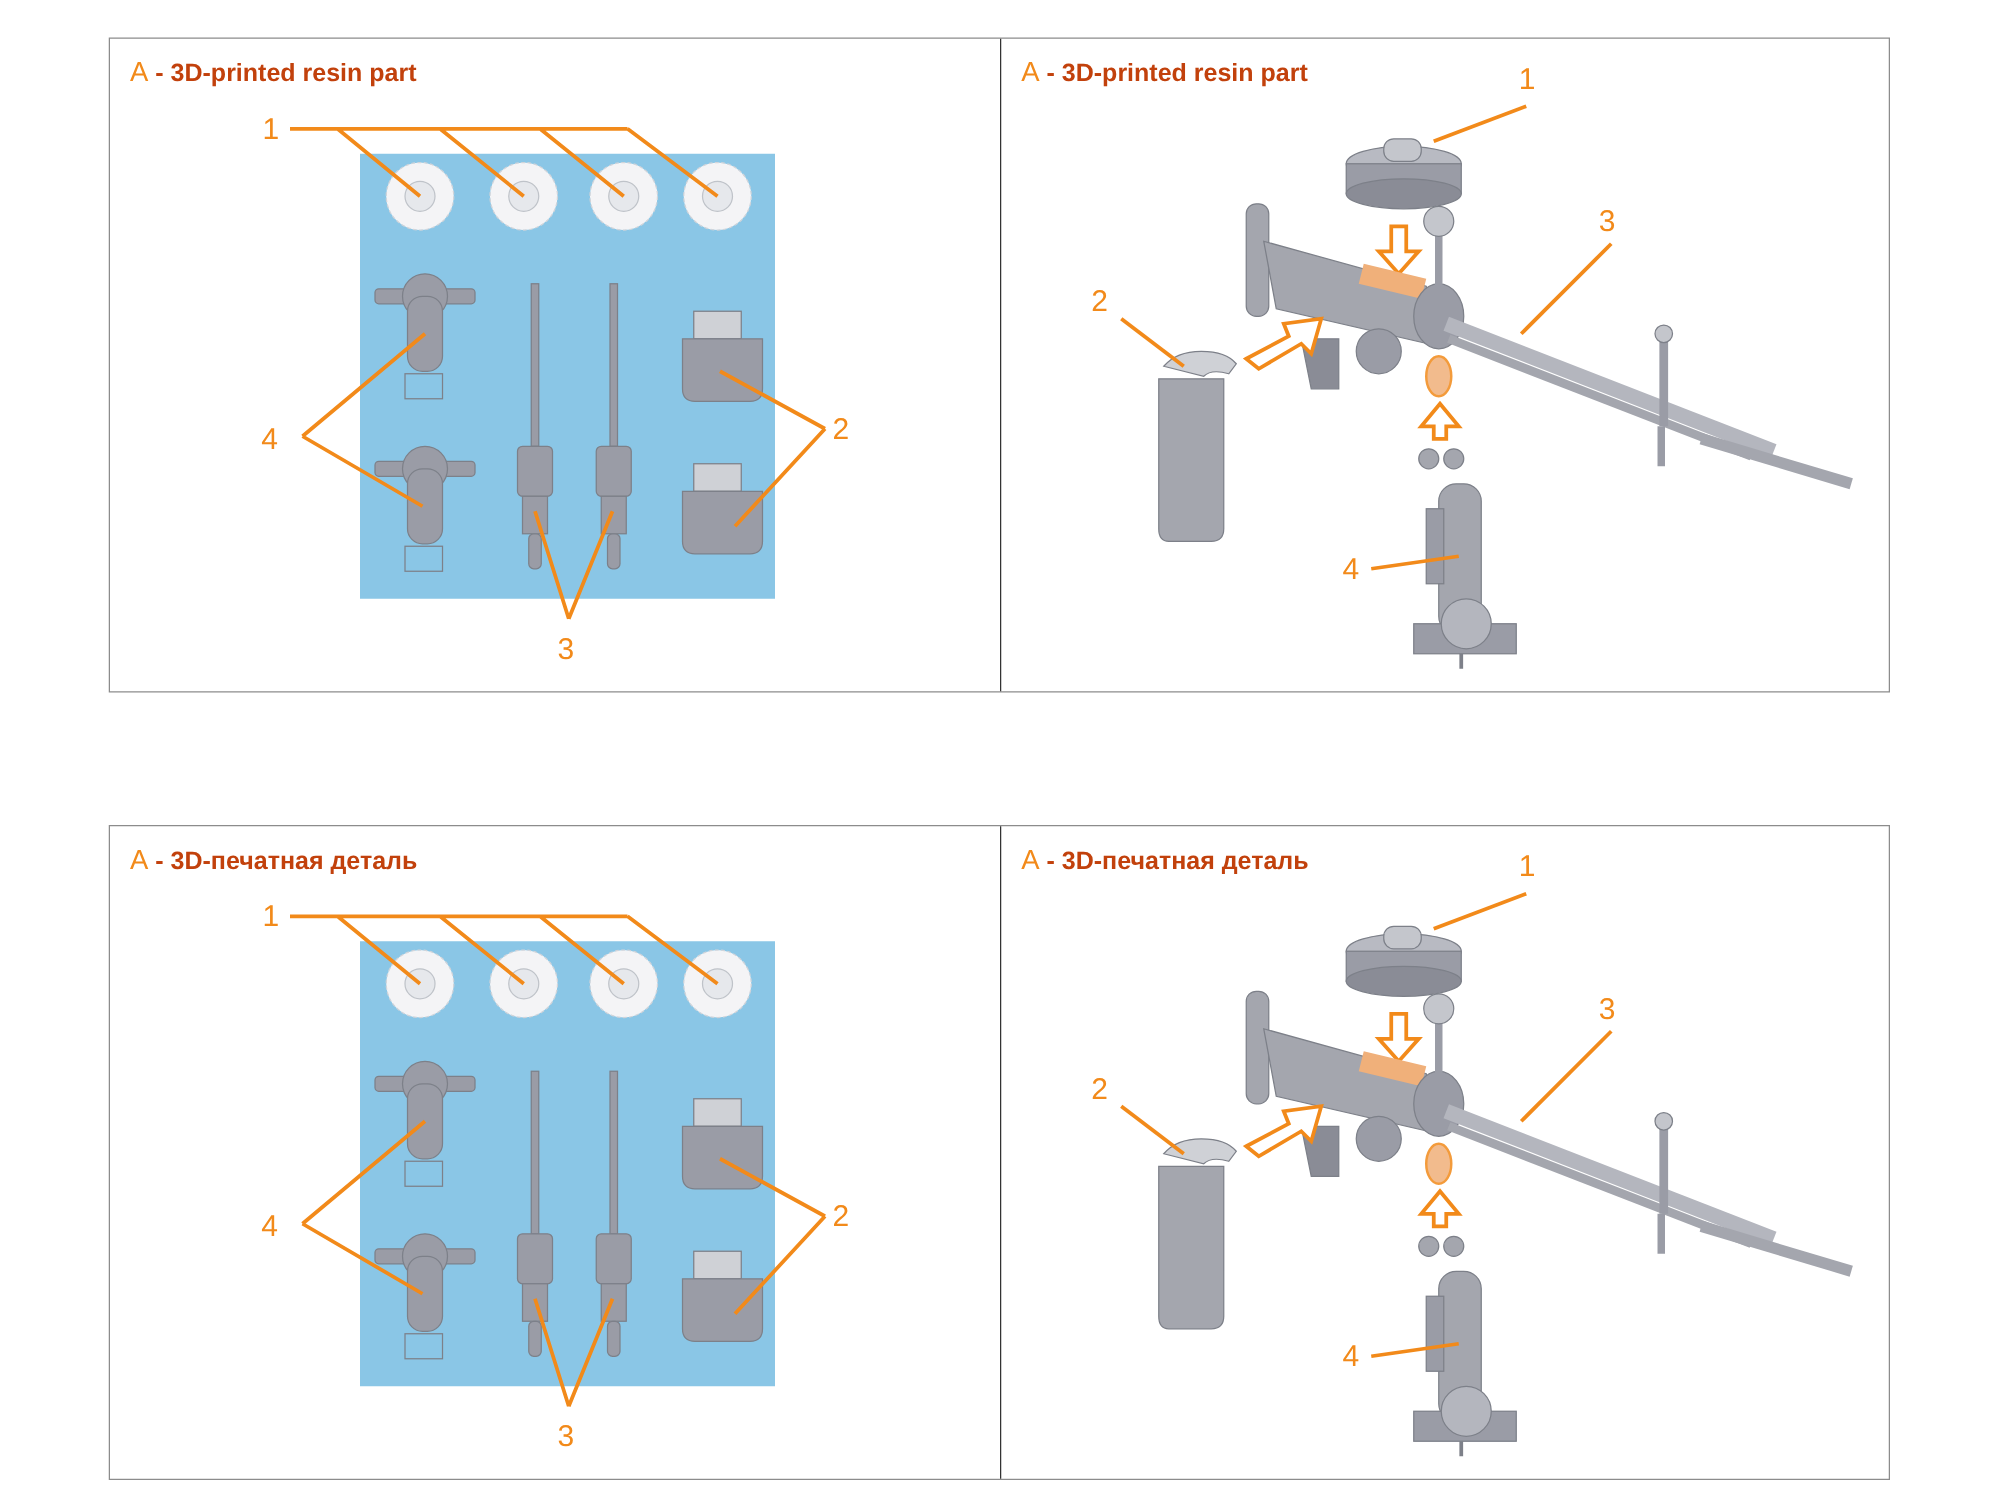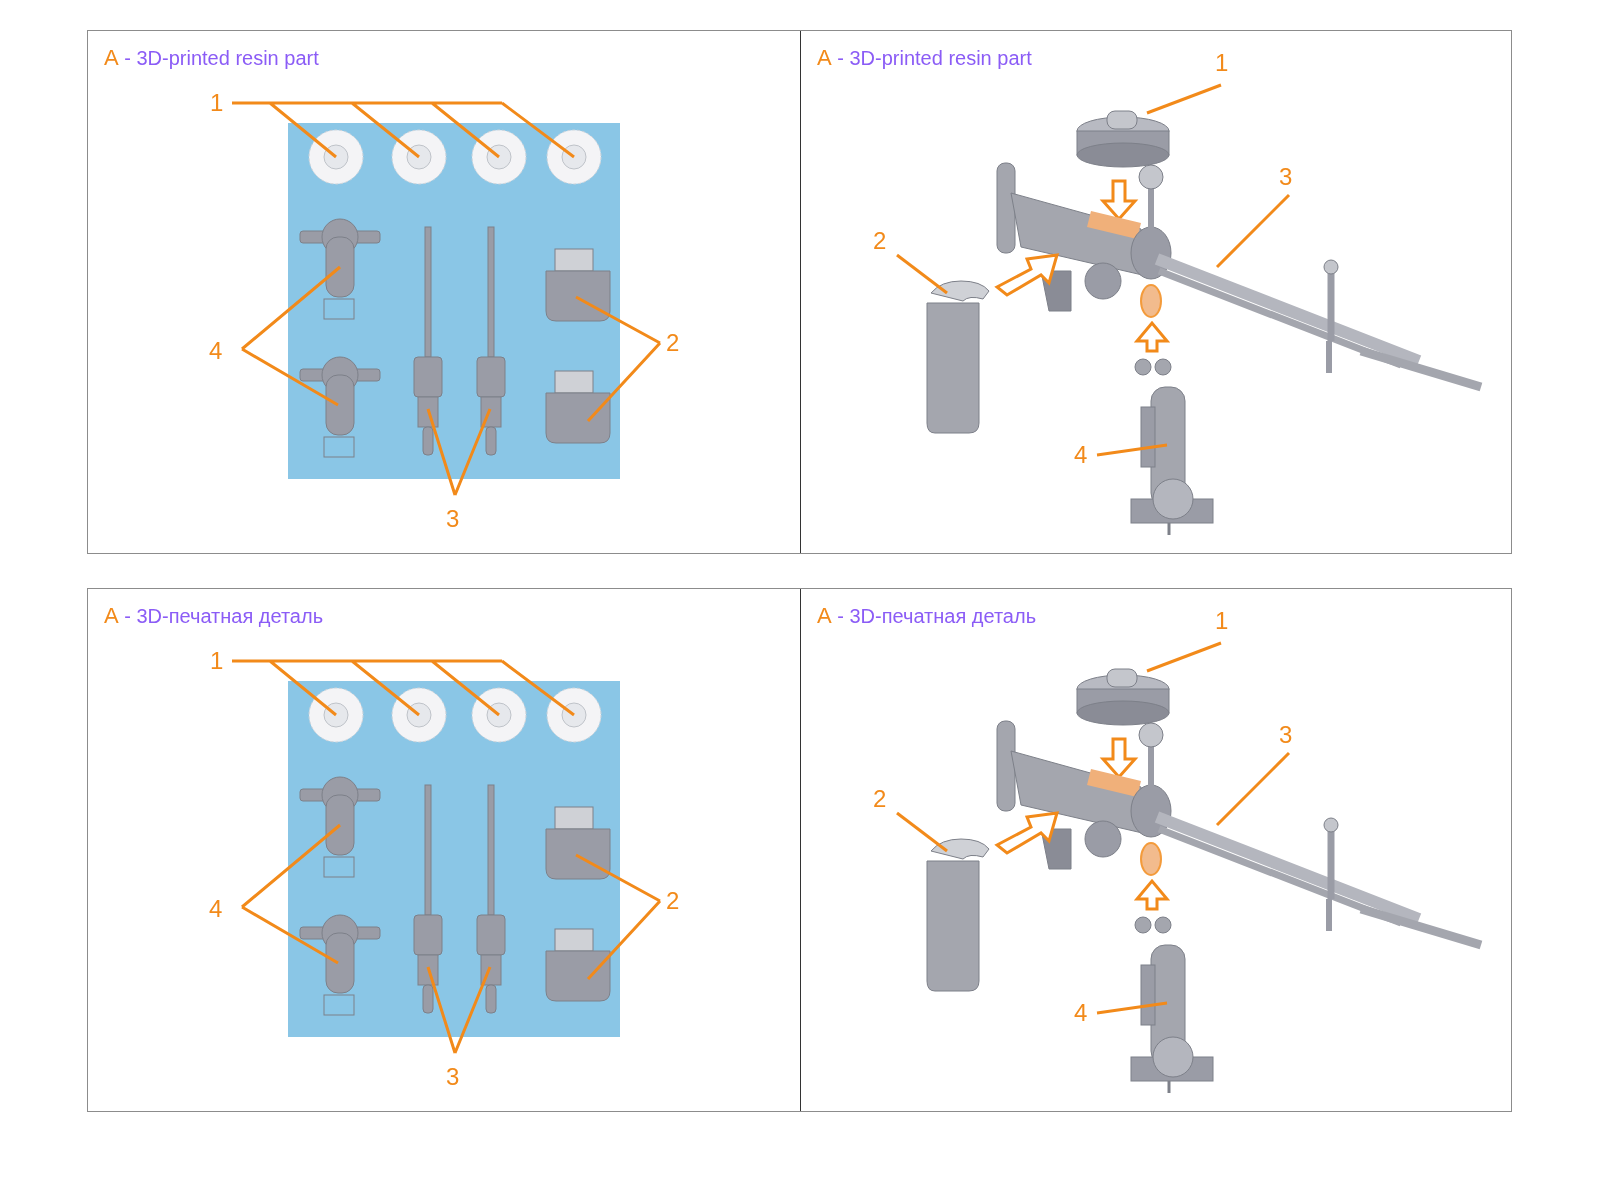--- a/index.html
+++ b/index.html
@@ -1,26 +1,26 @@
 <!DOCTYPE html>
 <html><head>
 <meta charset="utf-8">
 <style>
   html, body { margin: 0; padding: 0; background: #ffffff; }
   body { width: 1600px; height: 1200px; position: relative; overflow: hidden; font-family: "Liberation Sans", sans-serif; }
   .sheet { position: absolute; left: 87px; width: 1425px; height: 524px; border: 1px solid #8c8c8c; box-sizing: border-box; }
   .sheet.top { top: 30px; }
-  .sheet.bottom { top: 588px; }
+  .sheet.bottom { top: 660px; }
   .divider { position: absolute; left: 712px; top: 0; width: 1px; height: 100%; background: #333; }
   .panel { position: absolute; top: 0; height: 100%; }
   .panel.left { left: 0; width: 712px; }
   .panel.right { left: 713px; width: 710px; }
   .title { position: absolute; left: 16px; top: 14px; font-size: 20px; white-space: nowrap; }
   .title .letter { color: #f28a1a; font-size: 22px; }
-  .title .text { color: #8b5cf6; }
+  .title .text { color: #c2410c; font-weight: bold; }
   svg { position: absolute; left: 0; top: 0; }
   .callout { font-family: "Liberation Sans", sans-serif; font-size: 24px; fill: #f28a1a; }
 </style>
 </head>
 <body>
 
 <div id="sheets">
   <div class="sheet top">
     <div class="divider"></div>
 

